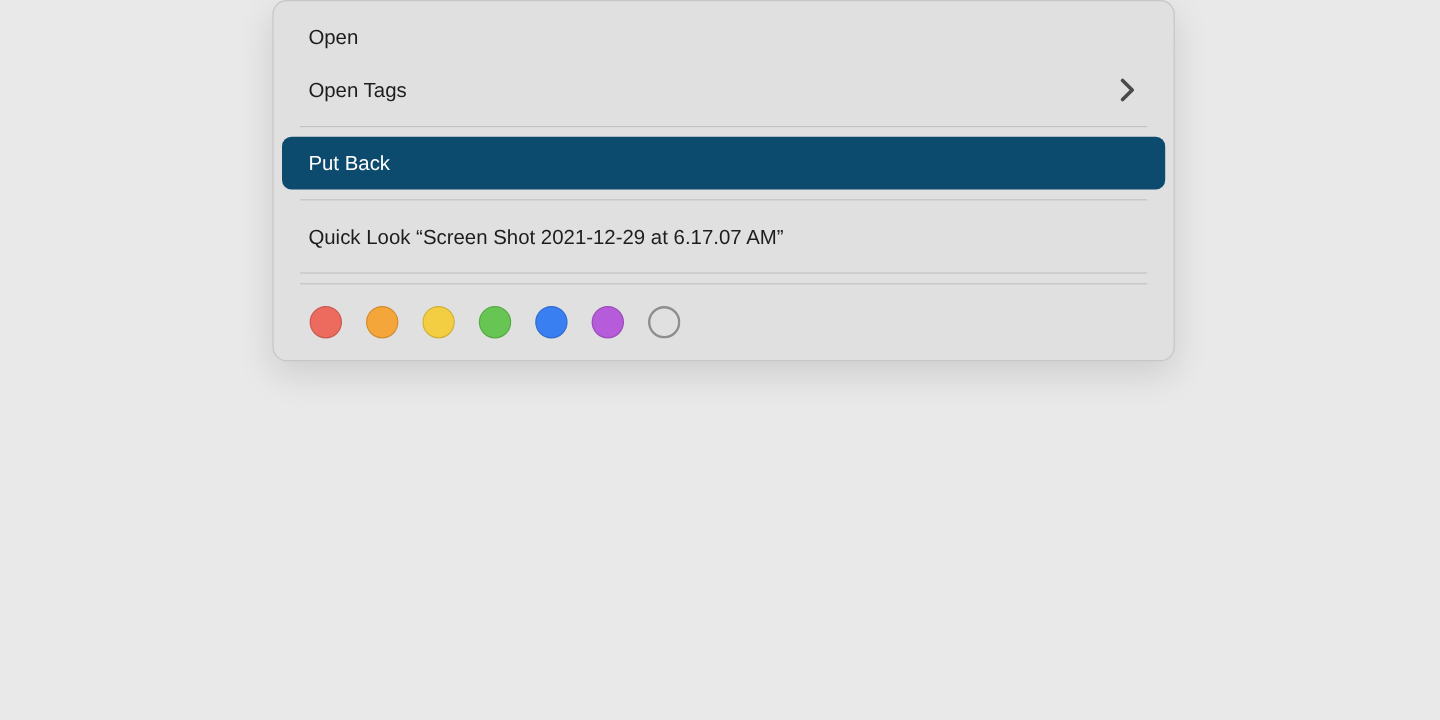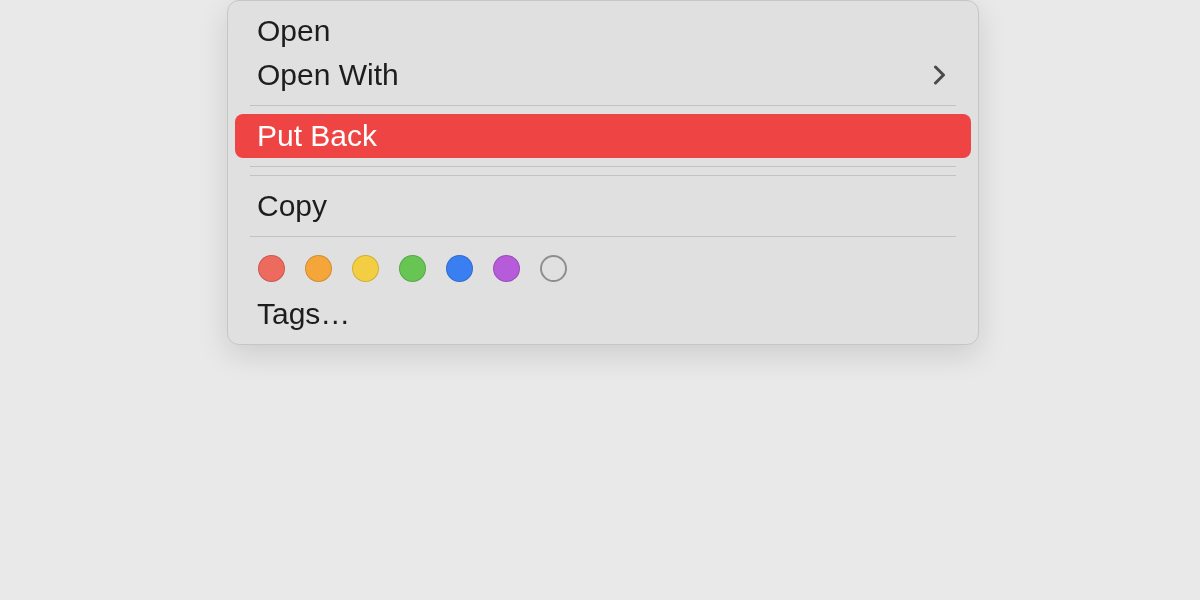--- a/index.html
+++ b/index.html
@@ -23,27 +23,27 @@
       box-shadow: 0 10px 30px rgba(0,0,0,0.12);
     }
     .menu-item {
       display: flex;
       align-items: center;
       justify-content: space-between;
       height: 44px;
       padding: 0 22px;
       margin: 0 7px;
       border-radius: 8px;
-      font-size: 30px;
+      font-size: 17px;
       color: #1d1d1f;
       cursor: default;
       line-height: 1;
     }
     .menu-item.highlighted {
-      background: #ef4444;
+      background: #0c4a6e;
       color: #ffffff;
     }
     .menu-item-label {
       white-space: nowrap;
     }
     .separator {
       height: 1px;
       background: #c2c2c2;
       margin: 8px 22px;
     }
@@ -78,56 +78,53 @@
 </head>
 <body>
 
 <div class="context-menu">
 
   <div class="menu-item">
     <span class="menu-item-label">Open</span>
   </div>
 
   <div class="menu-item">
-    <span class="menu-item-label">Open With</span>
+    <span class="menu-item-label">Open Tags</span>
     <span class="chevron">
       <svg width="13" height="20" viewBox="0 0 12 20">
         <path d="M2 2 L10 10 L2 18" stroke="#4a4a4a" stroke-width="3" fill="none" stroke-linecap="round" stroke-linejoin="round"></path>
       </svg>
     </span>
   </div>
 
   <div class="separator"></div>
 
   <div class="menu-item highlighted">
     <span class="menu-item-label">Put Back</span>
   </div>
 
 
 
   <div class="separator"></div>
 
 
 
+  <div class="menu-item">
+    <span class="menu-item-label">Quick Look “Screen Shot 2021-12-29 at 6.17.07 AM”</span>
+  </div>
 
   <div class="separator"></div>
 
-  <div class="menu-item">
-    <span class="menu-item-label">Copy</span>
-  </div>
 
   <div class="separator"></div>
 
   <div class="tag-row">
     <div class="tag-dot" style="background:#ed6a5e"></div>
     <div class="tag-dot" style="background:#f4a63a"></div>
     <div class="tag-dot" style="background:#f4ce42"></div>
     <div class="tag-dot" style="background:#67c653"></div>
     <div class="tag-dot" style="background:#3a7ff2"></div>
     <div class="tag-dot" style="background:#b65bd9"></div>
     <div class="tag-dot none"></div>
   </div>
 
-  <div class="menu-item">
-    <span class="menu-item-label">Tags…</span>
-  </div>
 
 </div>
 
 </body></html>

